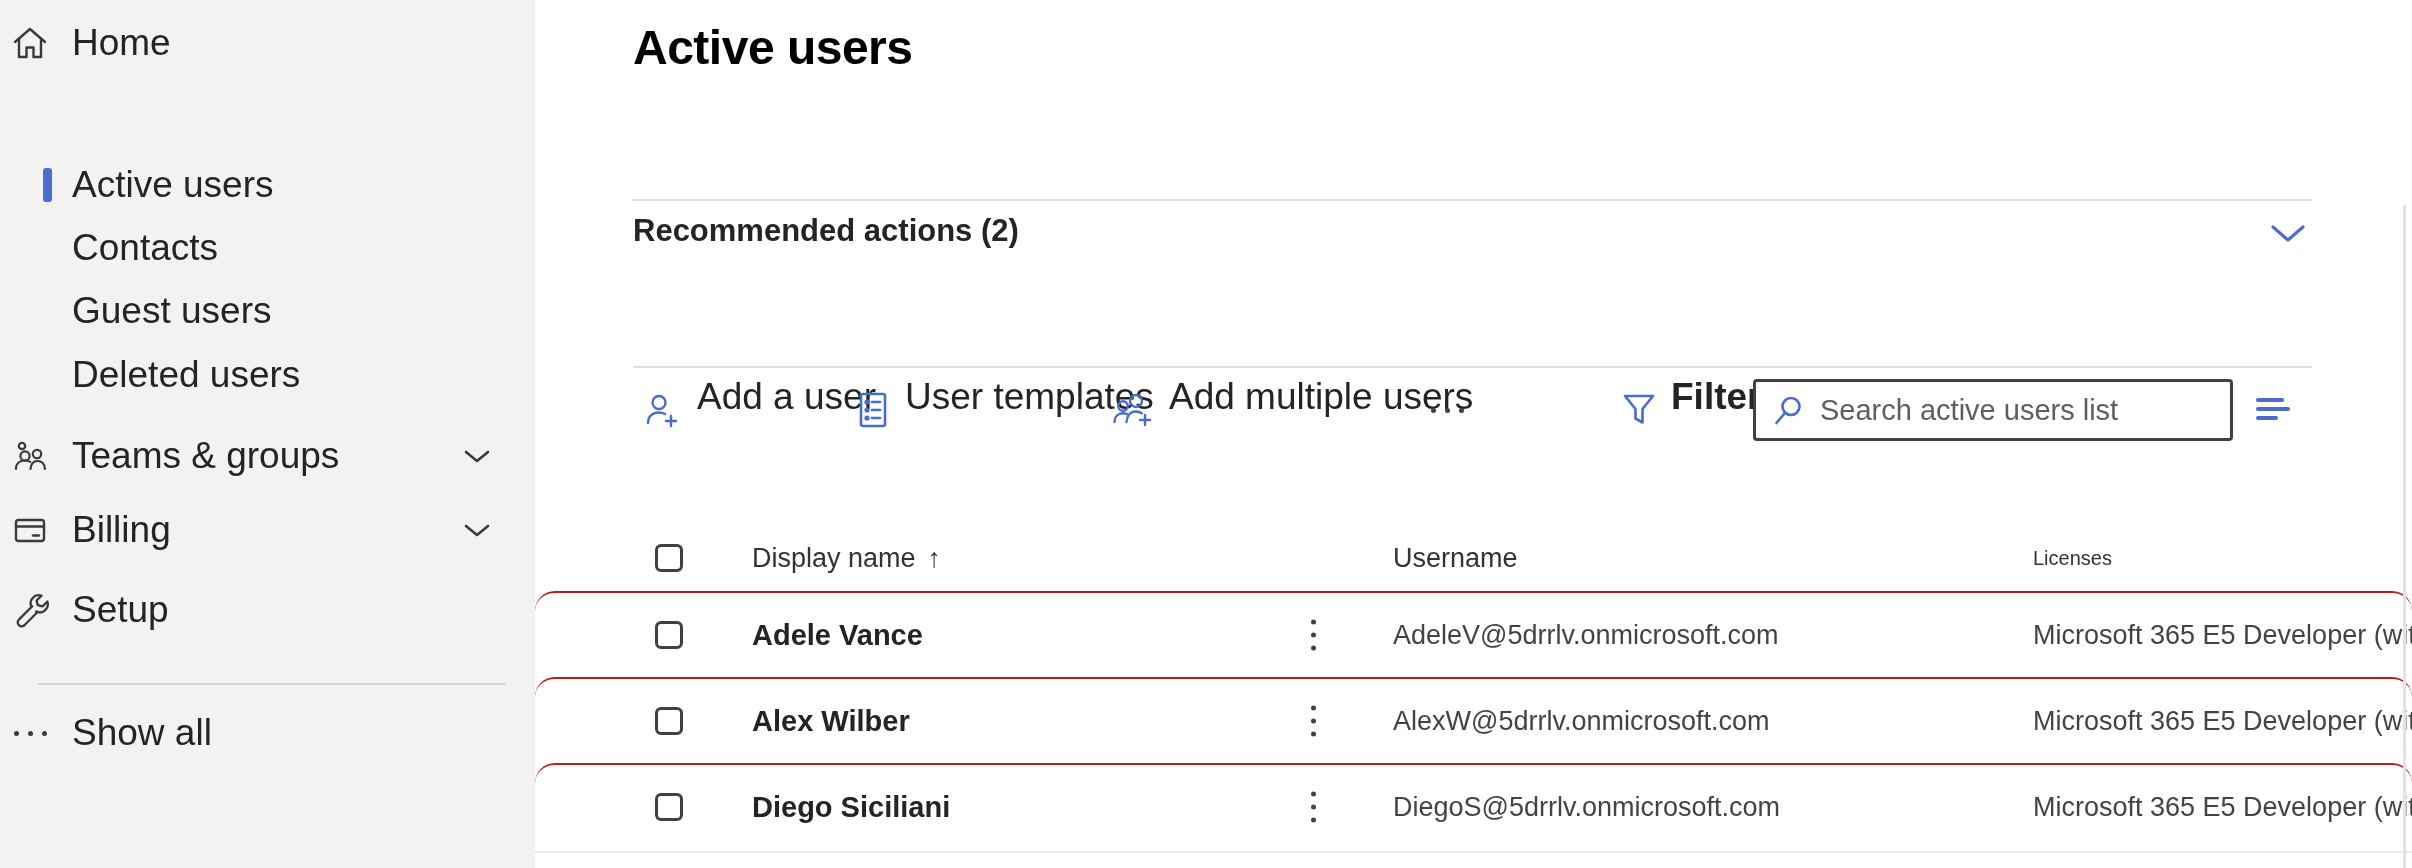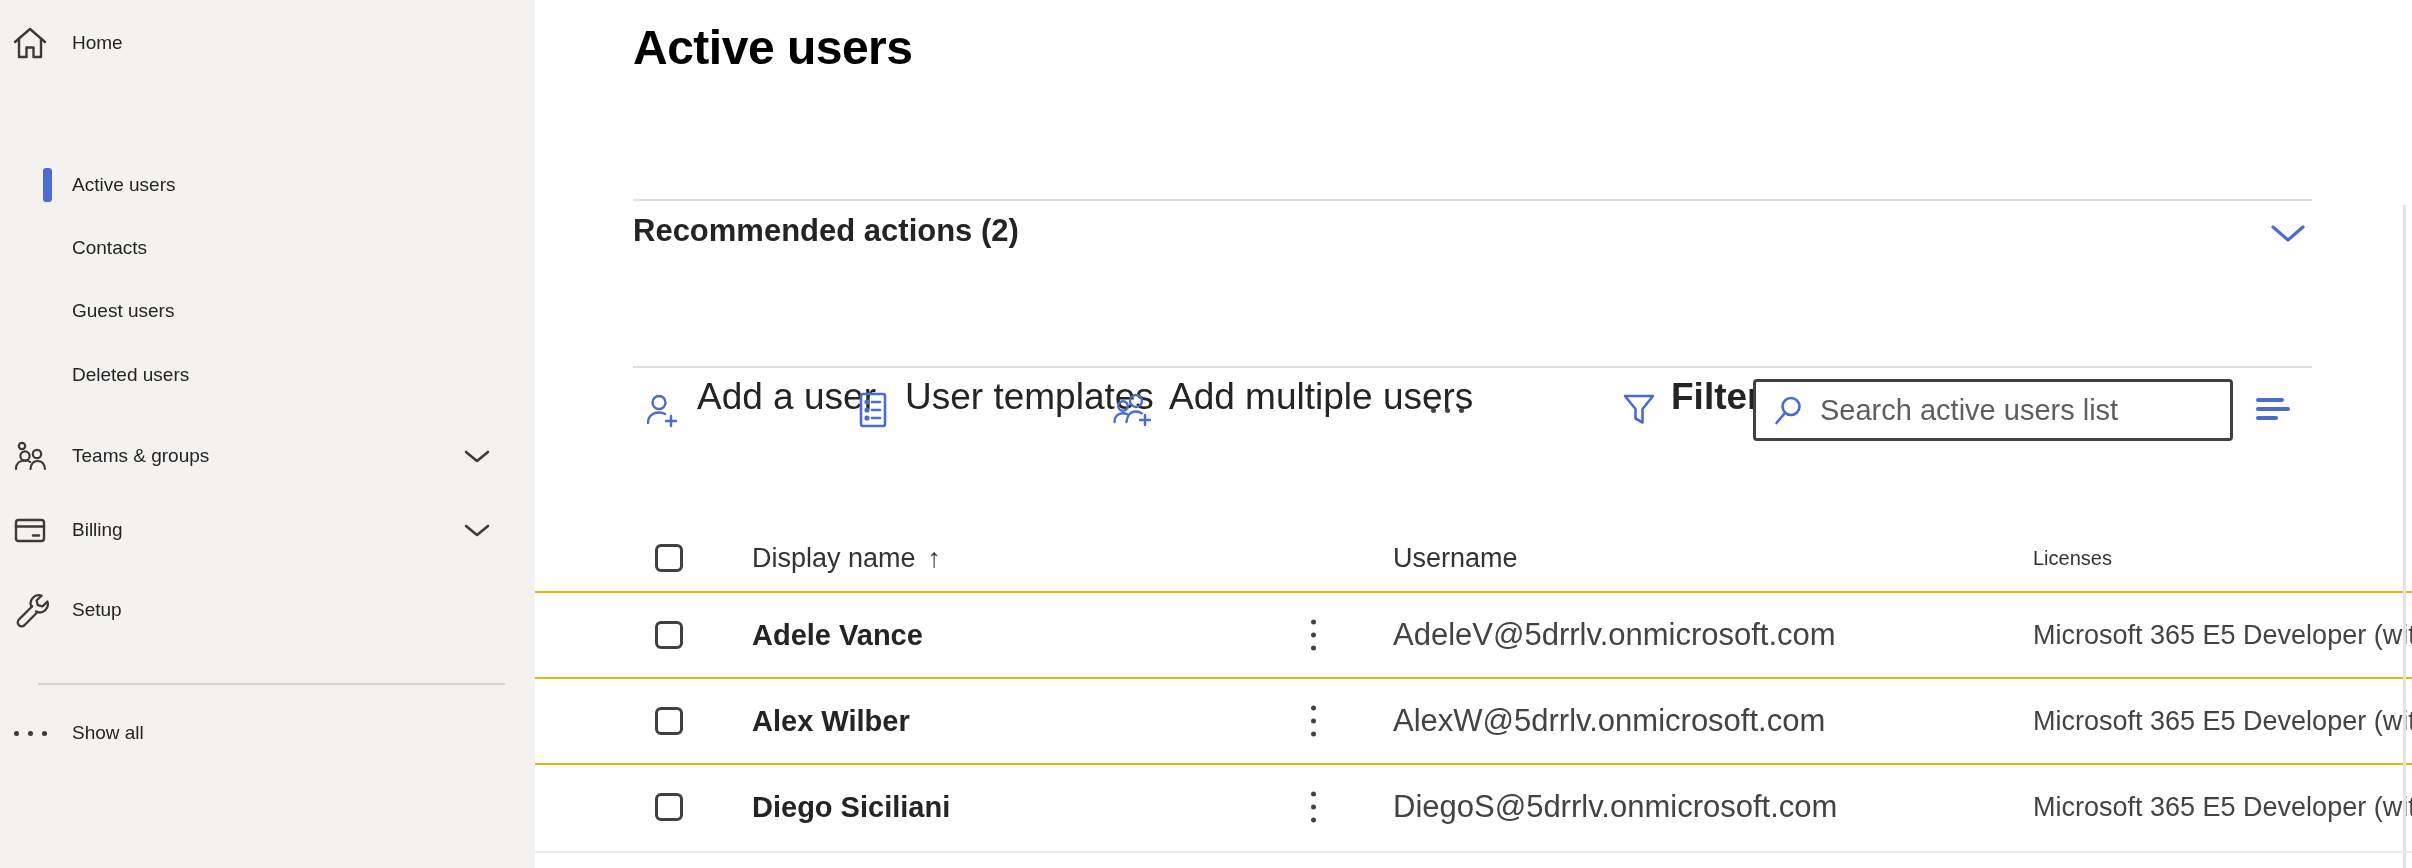--- a/index.html
+++ b/index.html
@@ -9,21 +9,21 @@
     background:#ffffff; color:#242424; overflow:hidden; position:relative;
   }
   
   .sidebar {
     position:absolute; left:0; top:0; width:535px; height:868px;
     background:#f3f2f1;
   }
   .nav-item {
     position:absolute; left:0; width:535px; height:62px;
     display:flex; align-items:center; cursor:pointer;
-    font-size:19px; color:#242424;
+    font-size:37px; color:#242424;
   }
   .nav-item .ic { position:absolute; left:8px; width:44px; height:44px;
     display:flex; align-items:center; justify-content:center; color:#3b3a39; }
   .nav-item .lbl { position:absolute; left:72px; white-space:nowrap; }
   .nav-item .chev { position:absolute; left:462px; width:30px; height:18px; color:#3b3a39; }
   .sel-bar { position:absolute; left:43px; top:14px; width:9px; height:34px;
     border-radius:3px; background:#4e6bd4; }
   .side-divider { position:absolute; left:38px; width:467px; height:2px; background:#d6d4d2; }
   .dots3 { display:flex; gap:9px; }
   .dots3 i { width:5px; height:5px; border-radius:50%; background:#3b3a39; }
@@ -56,25 +56,25 @@
   .sort-icon i:nth-child(3){ width:22px; }
   
   .thead { position:absolute; left:0; top:524px; width:2219px; height:67px; }
   .checkbox { position:absolute; left:120px; top:50%; transform:translateY(-50%);
     width:28px; height:28px; border:3px solid #41403e; border-radius:6px; background:#fff; cursor:pointer; }
   .col-name { position:absolute; left:217px; top:50%; transform:translateY(-50%); font-size:27px; color:#333; white-space:nowrap; }
   .col-user { position:absolute; left:858px; top:50%; transform:translateY(-50%); font-size:27px; color:#333; }
   .col-lic  { position:absolute; left:1498px; top:50%; transform:translateY(-50%); font-size:20px; color:#333; }
   .sort-arrow { font-size:27px; color:#3b3a39; margin-left:12px; }
   .rows { position:absolute; left:0; top:591px; width:1877px; }
-  .trow { position:relative; width:1877px; height:86px; border-top:2px solid #eab308; overflow:hidden; }
+  .trow { position:relative; width:1877px; height:86px; border-top:2px solid #b91c1c; overflow:hidden;border-radius:20px; }
   .trow .cell-name { position:absolute; left:217px; top:50%; transform:translateY(-50%); font-size:29px; font-weight:bold; color:#242424; white-space:nowrap; }
   .kebab { position:absolute; left:772px; top:50%; transform:translateY(-50%); display:flex; flex-direction:column; gap:8px; cursor:pointer; padding:4px; }
   .kebab i { width:5px; height:5px; border-radius:50%; background:#424242; }
-  .trow .cell-user { position:absolute; left:858px; top:50%; transform:translateY(-50%); font-size:31px; color:#444341; white-space:nowrap; }
+  .trow .cell-user { position:absolute; left:858px; top:50%; transform:translateY(-50%); font-size:27px; color:#444341; white-space:nowrap; }
   .trow .cell-lic { position:absolute; left:1498px; top:50%; transform:translateY(-50%); font-size:27px; color:#444341; white-space:nowrap; }
   .rows-end { position:absolute; left:0; top:851px; width:1877px; height:2px; background:#edebe9; }
   .vline { position:absolute; left:1868px; top:205px; width:3px; height:663px; background:#e4e3e2; }
   svg { display:block; }
 </style>
 </head>
 <body>
 
 <nav class="sidebar">
 

